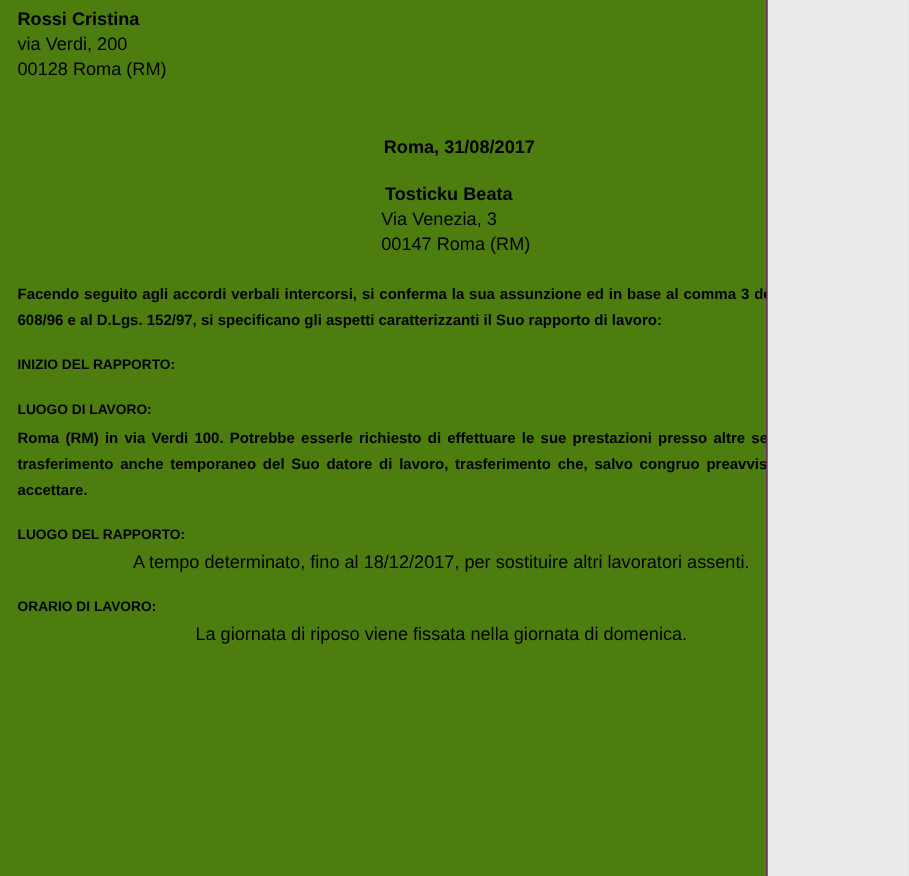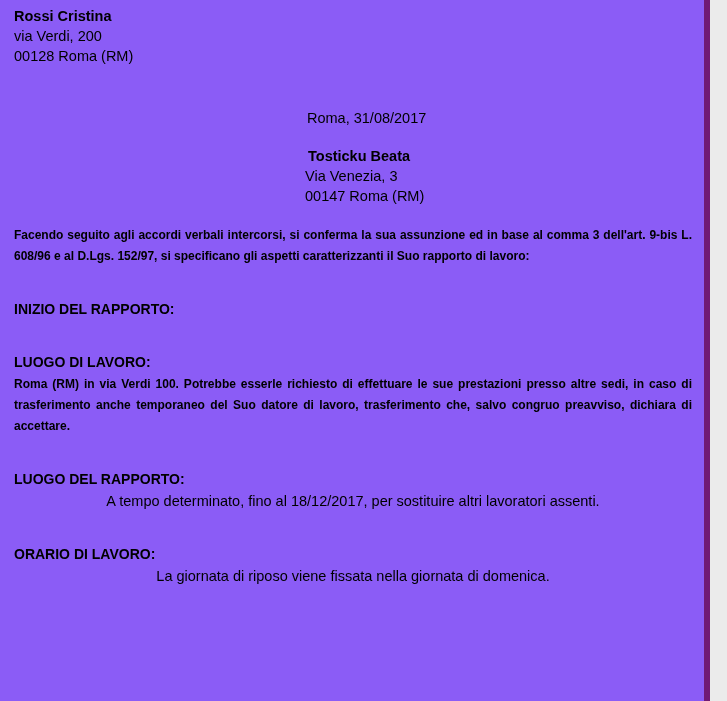--- a/index.html
+++ b/index.html
@@ -11,24 +11,24 @@
     height: 701px;
     background: #ebebeb;
     font-family: "Liberation Sans", sans-serif;
     color: #000;
     overflow: hidden;
   }
   .page {
     position: absolute;
     left: 0;
     top: 0;
-    width: 710px;
+    width: 614px;
     height: 701px;
-    background: #8b5cf6;
-    border-right: 6px solid #701a75;
+    background: #4d7c0f;
+    border-right: 1px solid #701a75;
     box-sizing: border-box;
     overflow: hidden;
   }
   .outer-gutter {
     position: absolute;
     left: 711px;
     top: 0;
     width: 16px;
     height: 701px;
     background: #ebebeb;
@@ -52,21 +52,21 @@
   .bold {
     font-weight: bold;
   }
 
   
   .date-row {
     margin-top: 42px;
     padding-left: 293px;
   }
   .date-row .line {
-    font-weight: normal;
+    font-weight: bold;
   }
 
   
   .recipient {
     margin-top: 18px;
     padding-left: 291px;
   }
   .recipient .recip-name {
     font-weight: bold;
     padding-left: 3px;
@@ -90,22 +90,22 @@
     font-size: 12px;
     line-height: 21px;
     text-align: justify;
     text-justify: inter-word;
     font-weight: bold;
   }
   .para.tight {
     margin-top: 1px;
   }
   .section-head {
-    margin-top: 32px;
-    font-size: 14px;
+    margin-top: 15px;
+    font-size: 11px;
     line-height: 21px;
     font-weight: bold;
   }
   .plain-para {
     margin-top: 1px;
     font-size: 14.5px;
     line-height: 21px;
     text-align: center;
   }
 </style>

